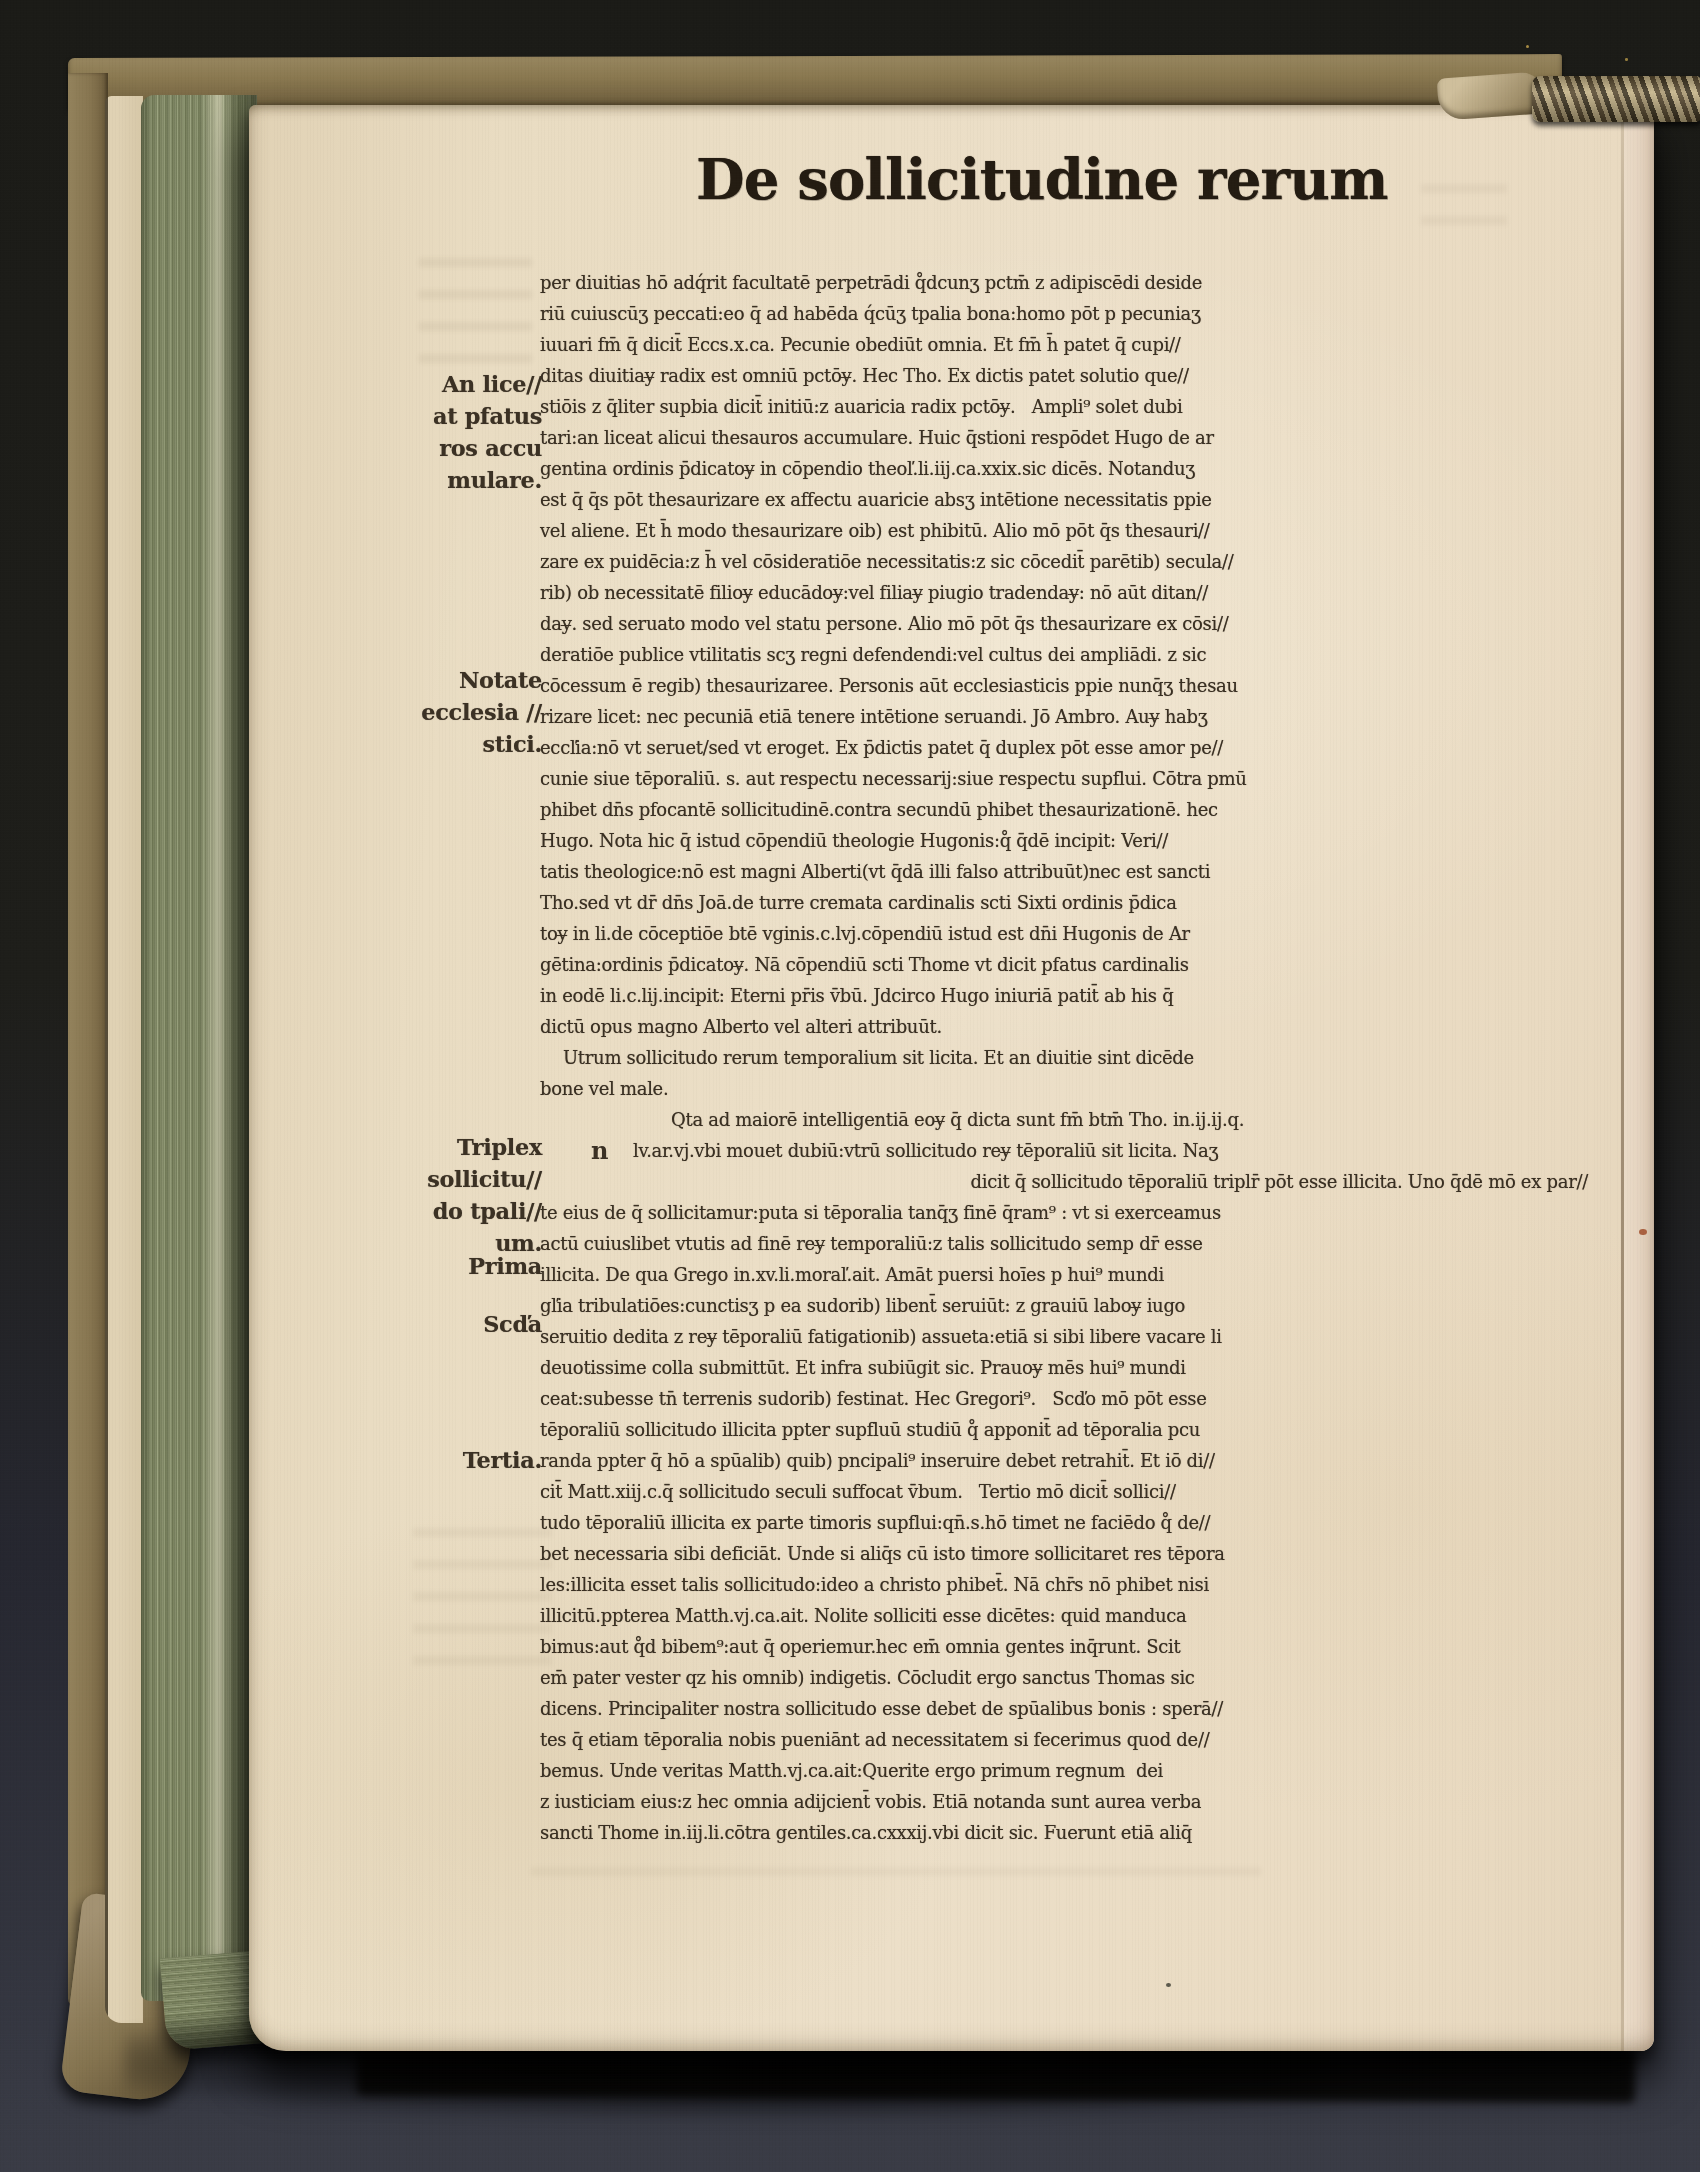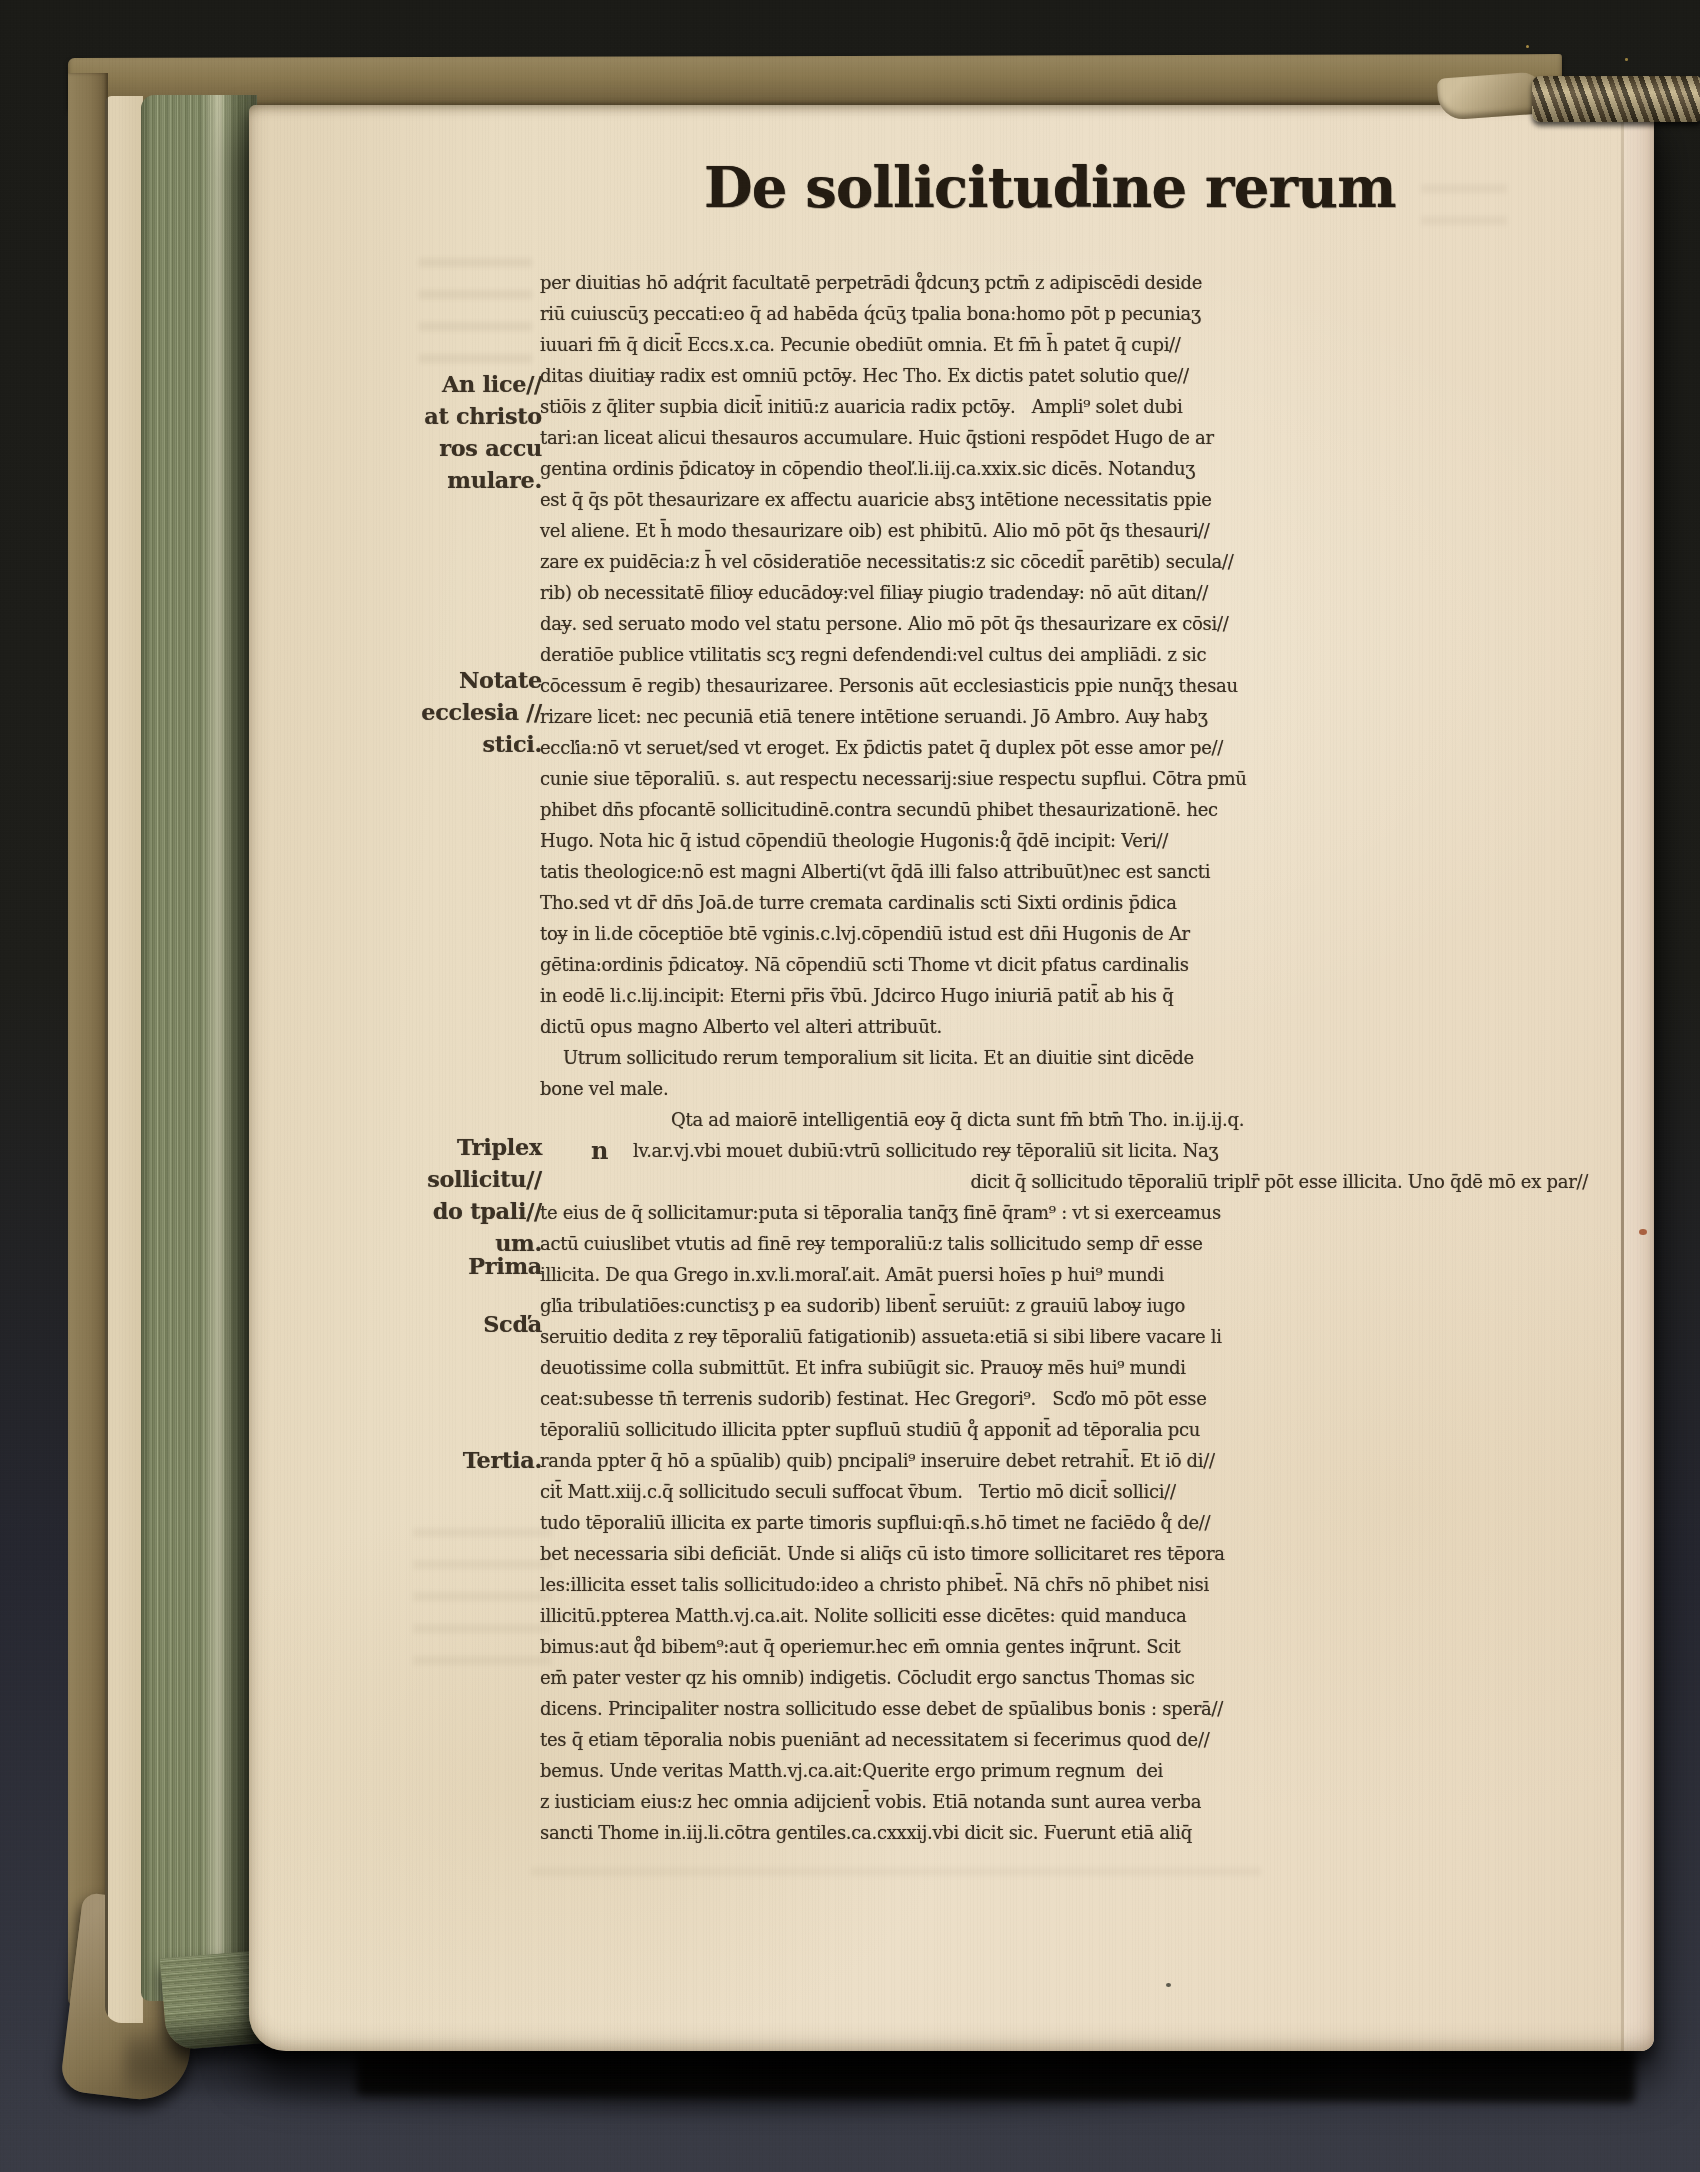--- a/index.html
+++ b/index.html
@@ -65,21 +65,21 @@
     background:linear-gradient(135deg,#cfbf9c 20%,#a2916c 70%,#7b6a48 100%);
     border-radius:8.3px 21.6px 11.6px 25px;transform:rotate(-4deg);
     box-shadow:inset 0 -4.2px 5.8px rgba(60,48,28,.5);}
   
   .shadow-bottom{position:absolute;left:125px;top:2027px;width:1527px;height:125px;
     background:radial-gradient(60% 55% at 42% 28%,rgba(0,0,0,.85),rgba(0,0,0,.35) 60%,transparent 85%);
     filter:blur(6.6px);}
   .shadow-band{position:absolute;left:357px;top:2044px;width:1278px;height:55px;background:#060503;
     opacity:.88;filter:blur(4.2px);transform:rotate(.35deg);border-radius:6.6px;}
   
-  .title{position:absolute;left:696px;top:146px;width:747px;margin:8px;
+  .title{position:absolute;left:696px;top:146px;width:747px;margin:0;
     font-size:56px;font-weight:700;letter-spacing:-0.8px;color:#241c12;white-space:pre;
     text-shadow:0 0 0.8px rgba(36,28,18,.85),0.8px 0.8px 0 rgba(36,28,18,.25);}
   #text-block{position:absolute;left:540px;top:267px;width:1048px;}
   .bl{height:31px;line-height:31px;font-size:18px;font-weight:400;letter-spacing:-0.3px;
     color:#392f22;white-space:pre;text-shadow:0 0 0.8px rgba(57,47,34,.6);}
   .margin-note{position:absolute;left:416px;width:126px;text-align:right;}
   .ml{height:32px;line-height:32px;font-size:22.4px;font-weight:700;letter-spacing:-0.3px;
     color:#3b3124;white-space:pre;text-shadow:0 0 0.8px rgba(57,47,34,.55);}
   .sig-n{position:absolute;left:591px;top:1136px;font-size:24px;font-weight:700;color:#3b3124;}
   
@@ -168,21 +168,21 @@
       <div class="bl">em̄ pater vester qz his omnib) indigetis. Cōcludit ergo sanctus Thomas sic</div>
       <div class="bl">dicens. Principaliter nostra sollicitudo esse debet de spūalibus bonis : sperā//</div>
       <div class="bl">tes q̄ etiam tēporalia nobis pueniānt ad necessitatem si fecerimus quod de//</div>
       <div class="bl">bemus. Unde veritas Matth.vj.ca.ait:Querite ergo primum regnum  dei</div>
       <div class="bl">z iusticiam eius:z hec omnia adijcient̄ vobis. Etiā notanda sunt aurea verba</div>
       <div class="bl">sancti Thome in.iij.li.cōtra gentiles.ca.cxxxij.vbi dicit sic. Fuerunt etiā aliq̄</div>
     </div>
   <div id="marginalia">
       <div class="margin-note" style="top: 368px;">
         <div class="ml">An lice//</div>
-        <div class="ml">at christo</div>
+        <div class="ml">at pfatus</div>
         <div class="ml">ros accu</div>
         <div class="ml">mulare.</div>
       </div>
       <div class="margin-note" style="top: 664px;">
         <div class="ml">Notate</div>
         <div class="ml">ecclesia //</div>
         <div class="ml">stici.</div>
       </div>
       <div class="margin-note" style="top: 1131px;">
         <div class="ml">Triplex</div>

